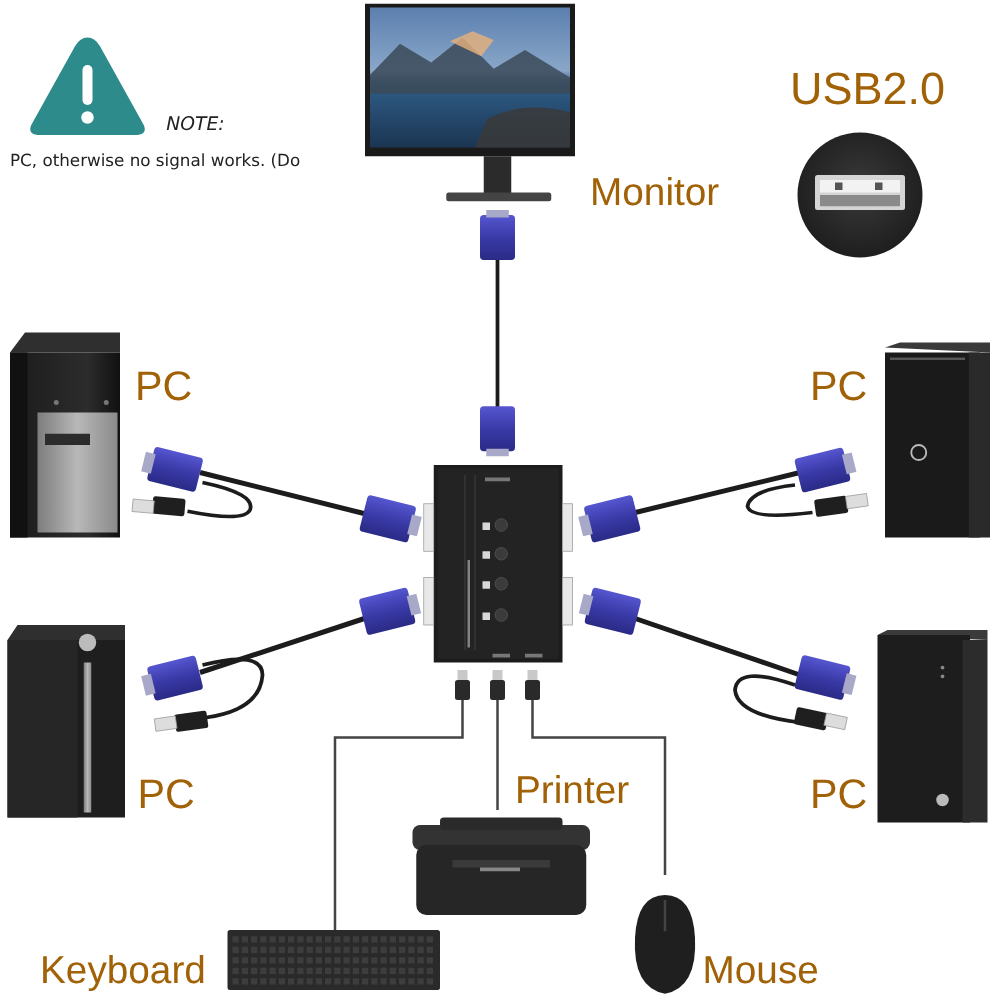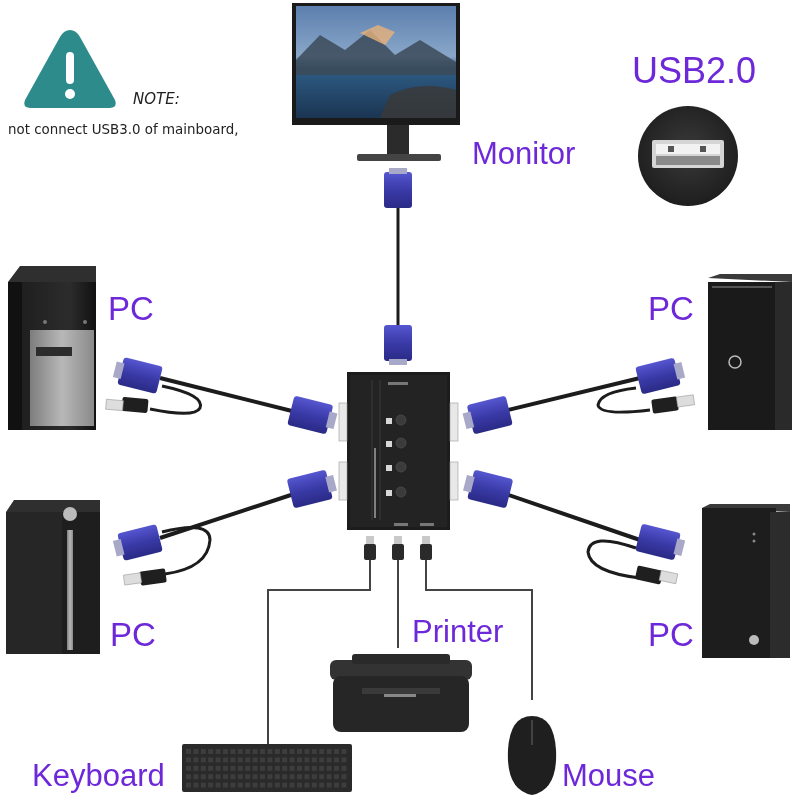--- a/index.html
+++ b/index.html
@@ -1,17 +1,17 @@
 <!DOCTYPE html>
 <html><head>
 <meta charset="utf-8">
 <style>
   html, body { margin: 0; padding: 0; background: #ffffff; }
   body { width: 800px; height: 800px; position: relative; overflow: hidden; font-family: "Liberation Sans", sans-serif; }
-  .label { position: absolute; color: #6d28d9; font-family: "Liberation Sans", sans-serif; white-space: nowrap; line-height: 1; }
+  .label { position: absolute; color: #a16207; font-family: "Liberation Sans", sans-serif; white-space: nowrap; line-height: 1; }
   .label.big { font-size: 33px; }
   .note-title { position: absolute; left: 133px; top: 90px; font-size: 15px; color: #222; font-family: "DejaVu Sans", sans-serif; font-style: italic; }
   .note-body { position: absolute; left: 8px; top: 117px; width: 290px; font-size: 13.4px; line-height: 26px; color: #222; font-family: "DejaVu Sans", sans-serif; }
   .note-body div { white-space: nowrap; }
   svg { position: absolute; left: 0; top: 0; }
 </style>
 </head>
 <body>
 
 <svg width="800" height="800" viewBox="0 0 800 800">
@@ -344,21 +344,21 @@
   </g>
 
   <g>
     <path d="M532 716 Q510 716 508 750 Q506 790 532 795 Q558 790 556 750 Q554 716 532 716 Z" fill="#1f1f1f"></path>
     <line x1="532" y1="720" x2="532" y2="745" stroke="#444" stroke-width="2"></line>
   </g>
 </svg>
 
 <div class="note-title">NOTE:</div>
 <div class="note-body">
-  <div>not connect USB3.0 of mainboard,</div>
+  <div>PC, otherwise no signal works. (Do</div>
 </div>
 
 <div class="label big" style="left:632px; top:53px; font-size:36px;">USB2.0</div>
 <div class="label big" style="left:472px; top:138px; font-size:31px;">Monitor</div>
 <div class="label big" style="left:108px; top:292px;">PC</div>
 <div class="label big" style="left:648px; top:292px;">PC</div>
 <div class="label big" style="left:110px; top:618px;">PC</div>
 <div class="label big" style="left:648px; top:618px;">PC</div>
 <div class="label big" style="left:412px; top:616px; font-size:31px;">Printer</div>
 <div class="label big" style="left:32px; top:760px; font-size:31px;">Keyboard</div>

